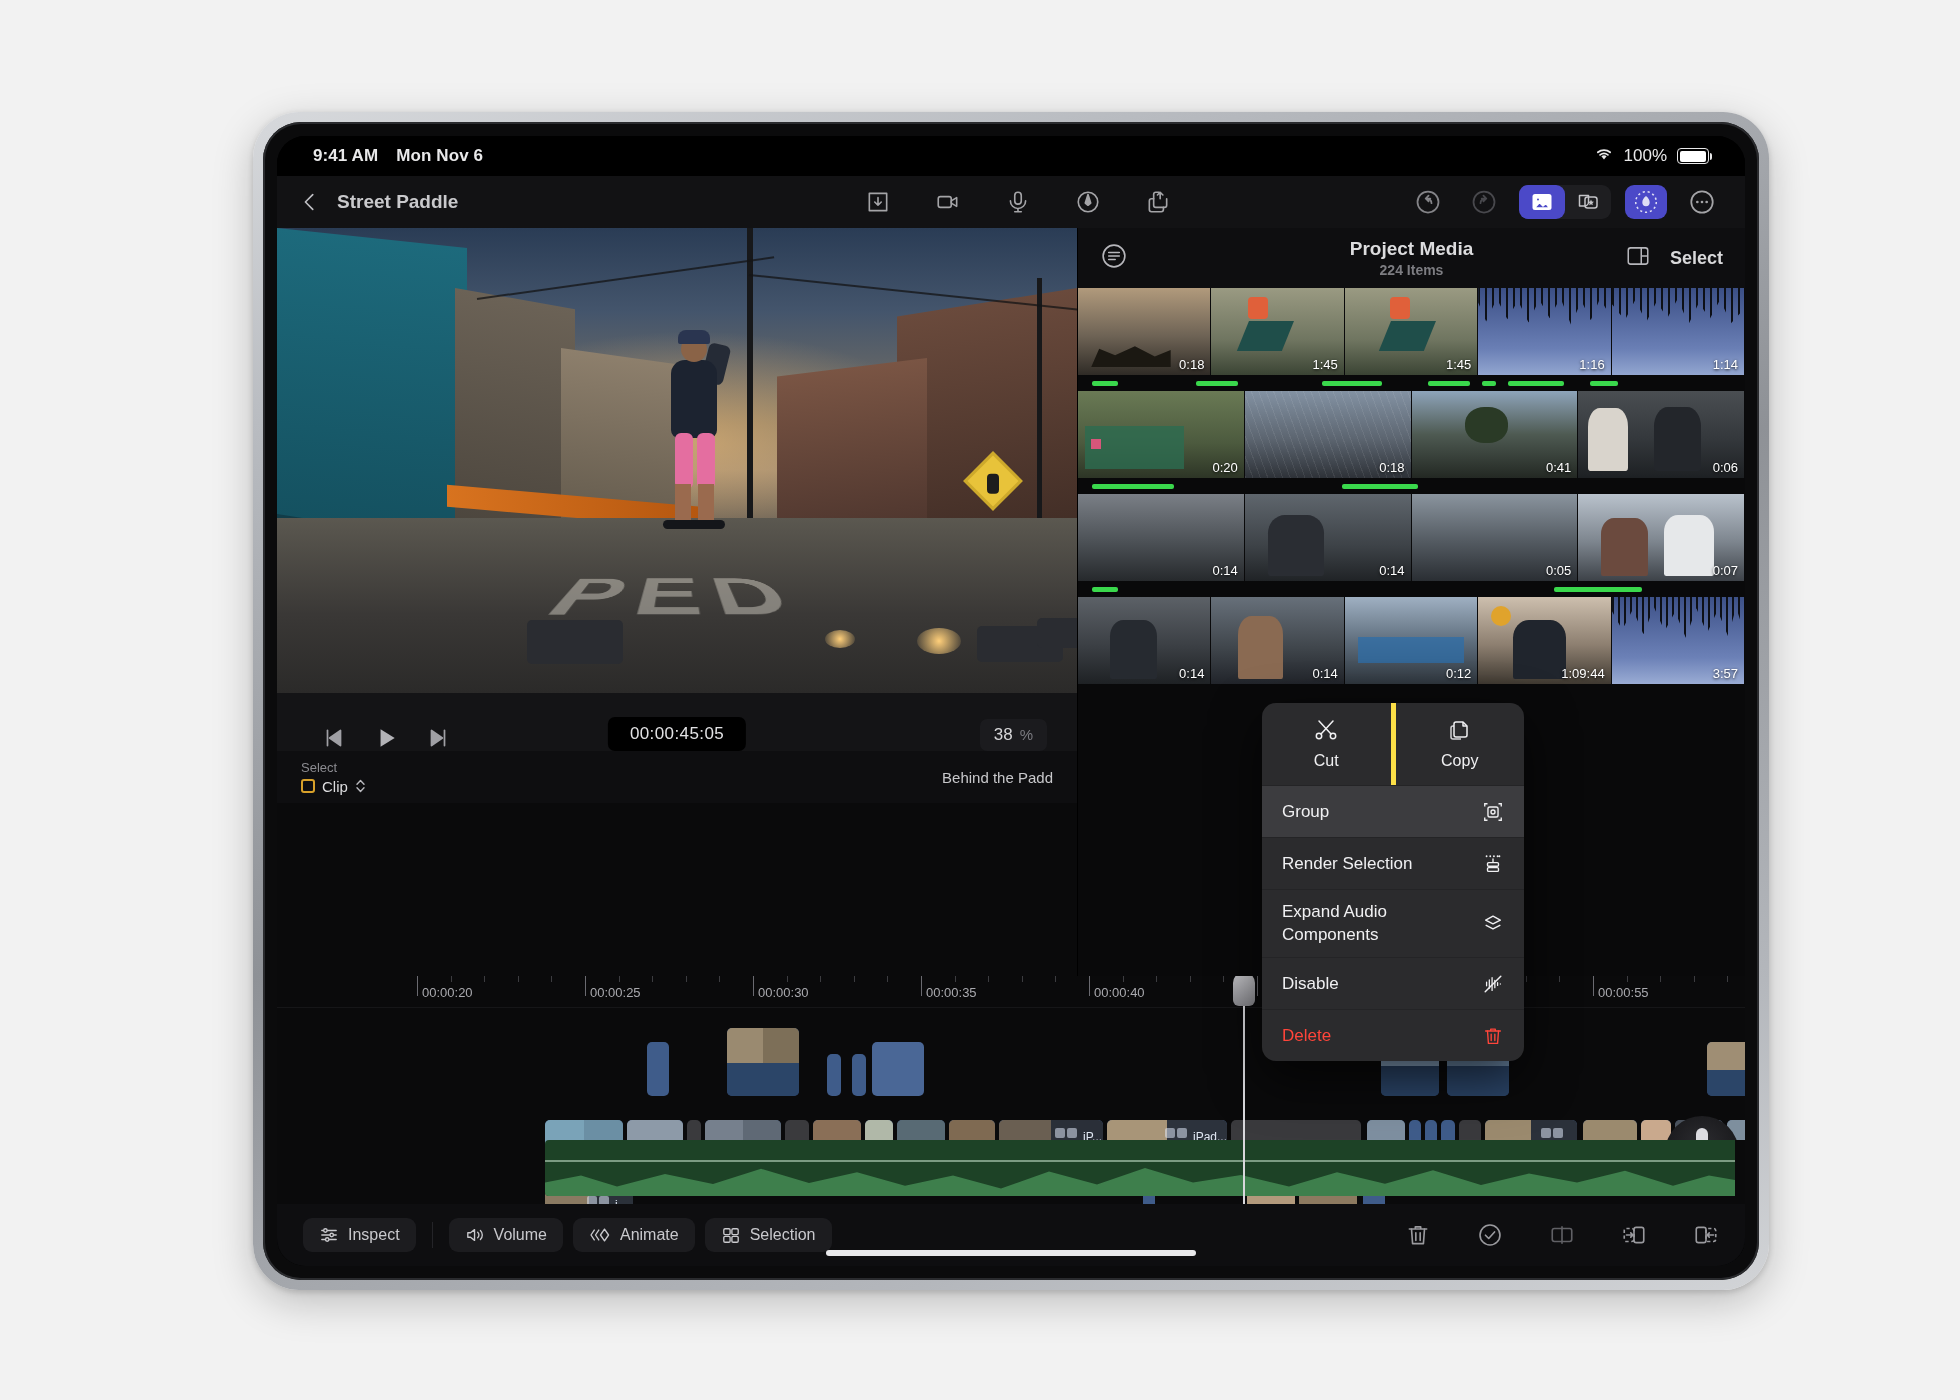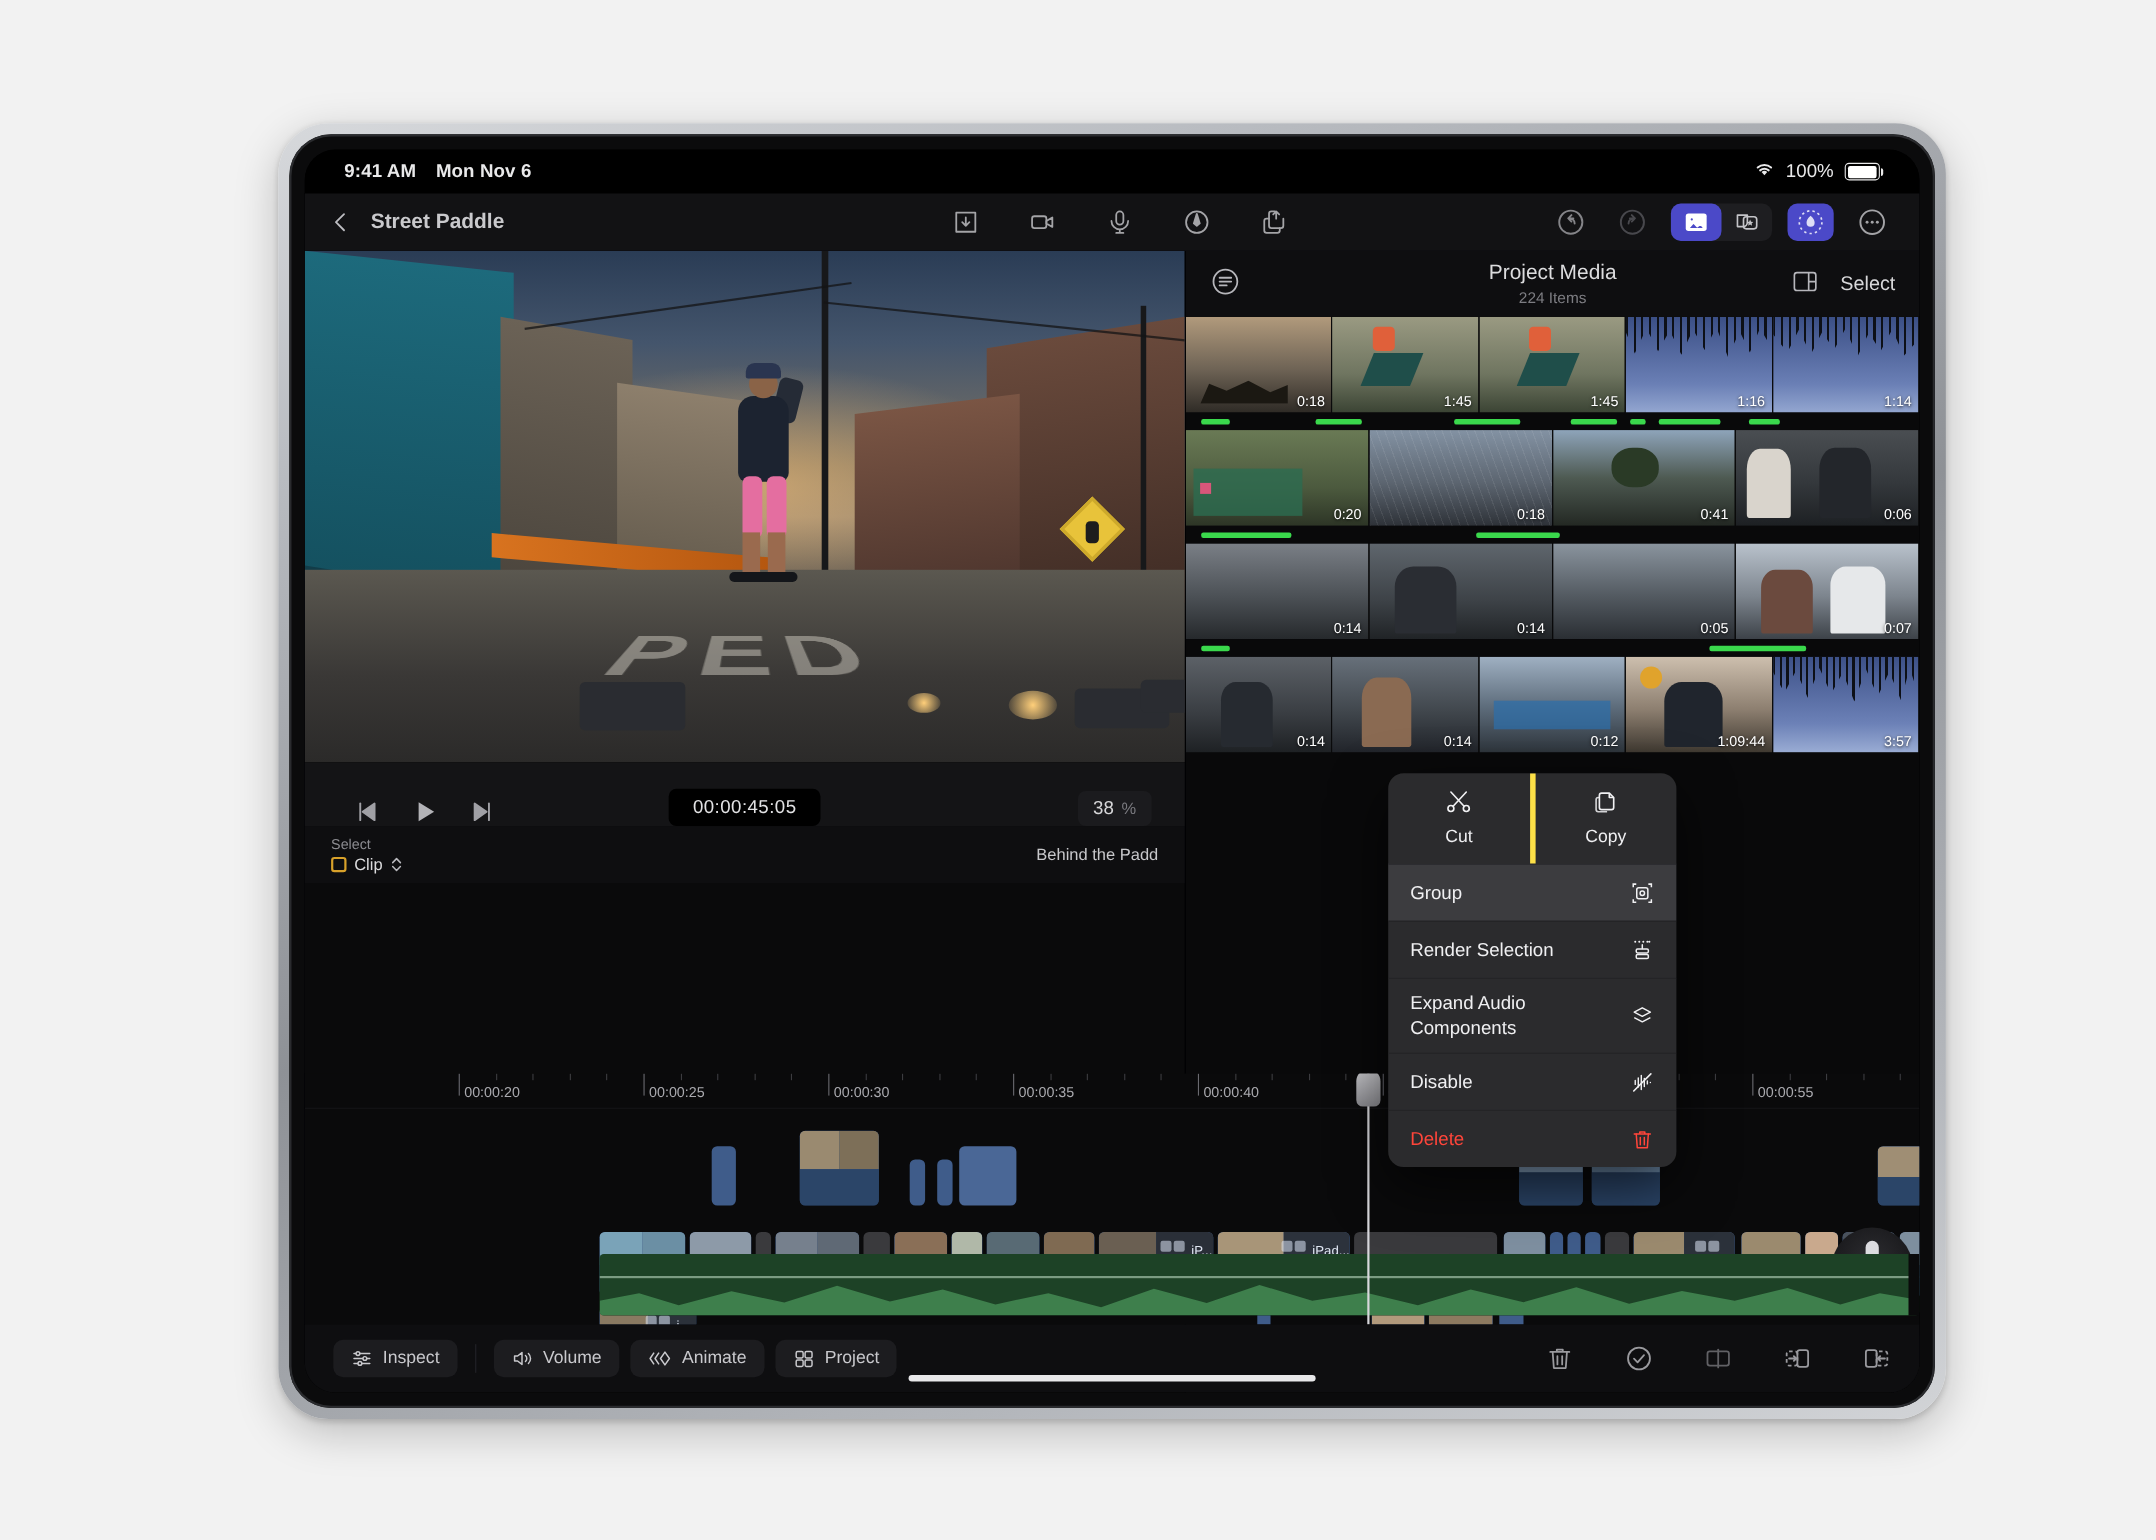--- a/index.html
+++ b/index.html
@@ -148,21 +148,21 @@
 
   
   .selectbar { height:52px; background:#0e0e10; display:flex; align-items:center; position:relative; padding:0 24px; }
   .sel-group { display:flex; flex-direction:column; gap:3px; }
   .sel-label { color:#8b8b90; font-size:13px; }
   .sel-val { display:flex; align-items:center; gap:7px; color:#dcdcde; font-size:15px; }
   .sel-sq { width:14px; height:14px; border:2px solid #d8a12a; border-radius:3px; }
   .clipname { position:absolute; right:24px; color:#c8c8cb; font-size:15px; }
 
   
-  .mediahdr { height:60px; background:#0e0e10; display:flex; align-items:center; padding:0 22px; position:relative; }
+  .mediahdr { height:60px; background:#0e0e10; display:flex; align-items:center; padding:0 22px; position:relative;font-weight:bold; }
   .mh-title { position:absolute; left:0; right:0; text-align:center; pointer-events:none; }
   .mh-t1 { color:#dcdcde; font-size:19px; }
   .mh-t2 { color:#7d7d82; font-size:14px; margin-top:2px;}
   .mh-right { margin-left:auto; display:flex; align-items:center; gap:18px; }
   .mh-select { color:#d8d8da; font-size:18px; }
 
   
   .mediagrid { flex:1; overflow:hidden; background:#09090a; }
   .mrow { display:flex; height:87px; }
   .mcell { flex:1; position:relative; overflow:hidden; border-right:1px solid #0a0a0b; }
@@ -1013,21 +1013,21 @@
                   </svg>
                 <b style="font-weight:400">Animate</b>
               </span>
               <span class="bb-chip">
                 <svg width="20" height="18" viewBox="0 0 22 20" fill="none" stroke="#c9c9cd" stroke-width="1.5">
                     <rect x="3" y="3" width="7" height="6.5" rx="1.4"></rect>
                     <rect x="12" y="3" width="7" height="6.5" rx="1.4"></rect>
                     <rect x="3" y="11.5" width="7" height="6.5" rx="1.4"></rect>
                     <rect x="12" y="11.5" width="7" height="6.5" rx="1.4"></rect>
                   </svg>
-                <b style="font-weight:400">Project</b>
+                <b style="font-weight:400">Selection</b>
               </span>
             </div>
 
             <div class="bb-right">
               <span>
                 <svg class="bicon" viewBox="0 0 24 24" fill="none" stroke="#bdbdc2" stroke-width="1.5" stroke-linecap="round" stroke-linejoin="round">
                     <path d="M4 6.5h16M9.5 6.5V4.5h5v2"></path>
                     <path d="M6 6.5l1 13.5h10l1-13.5"></path>
                     <path d="M10 10v7M14 10v7"></path>
                   </svg>

